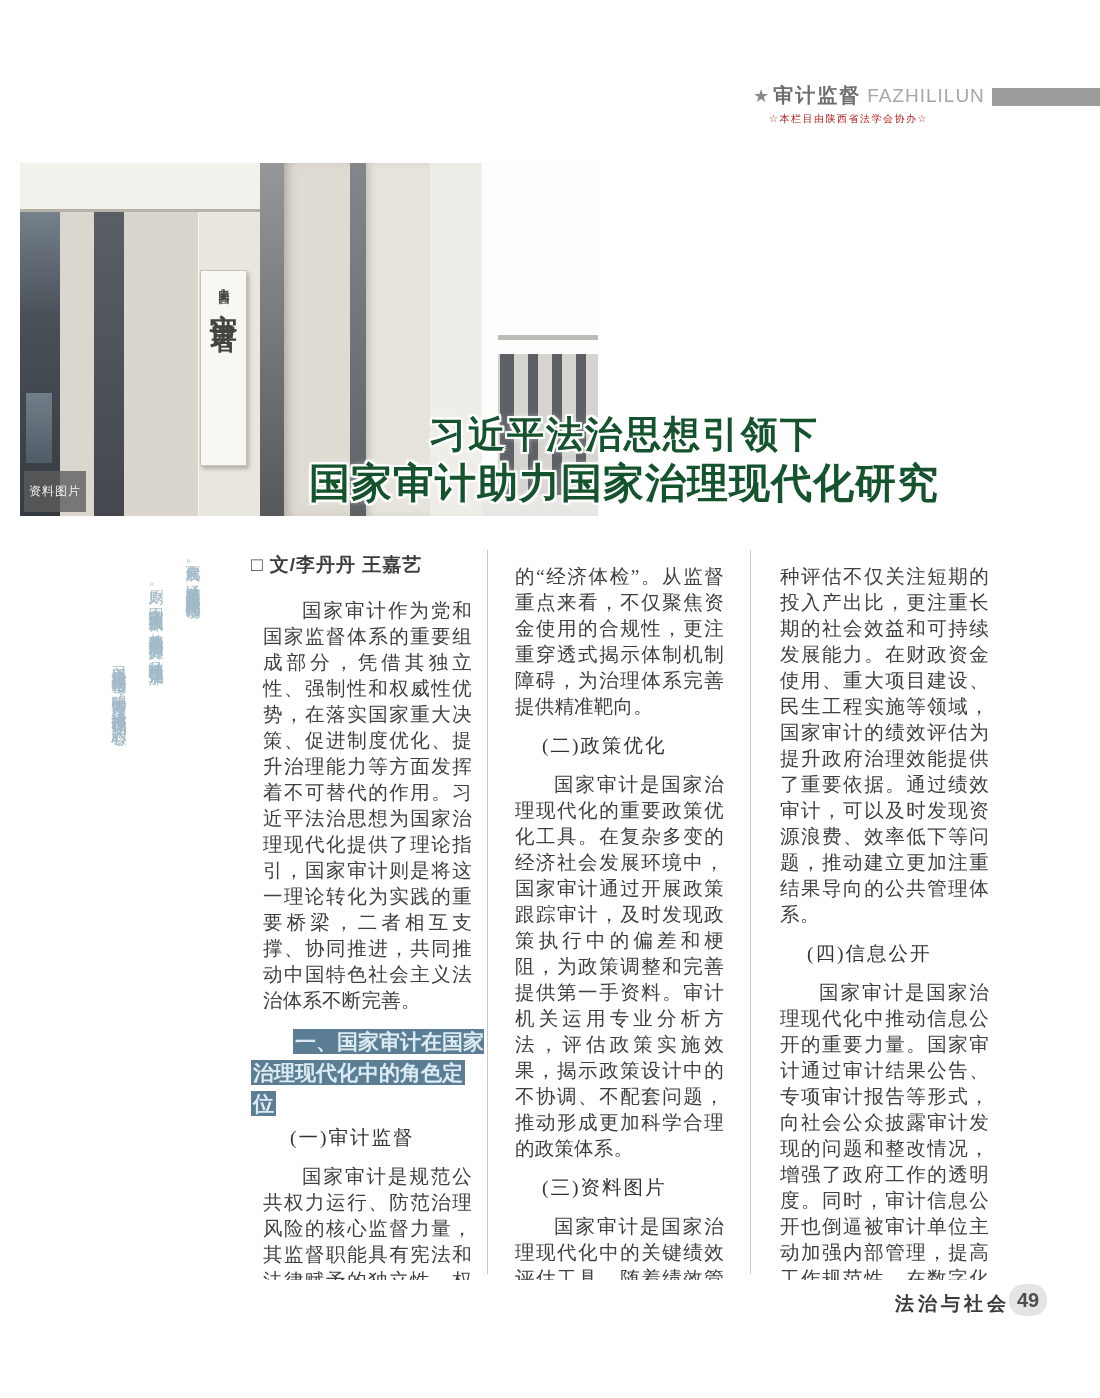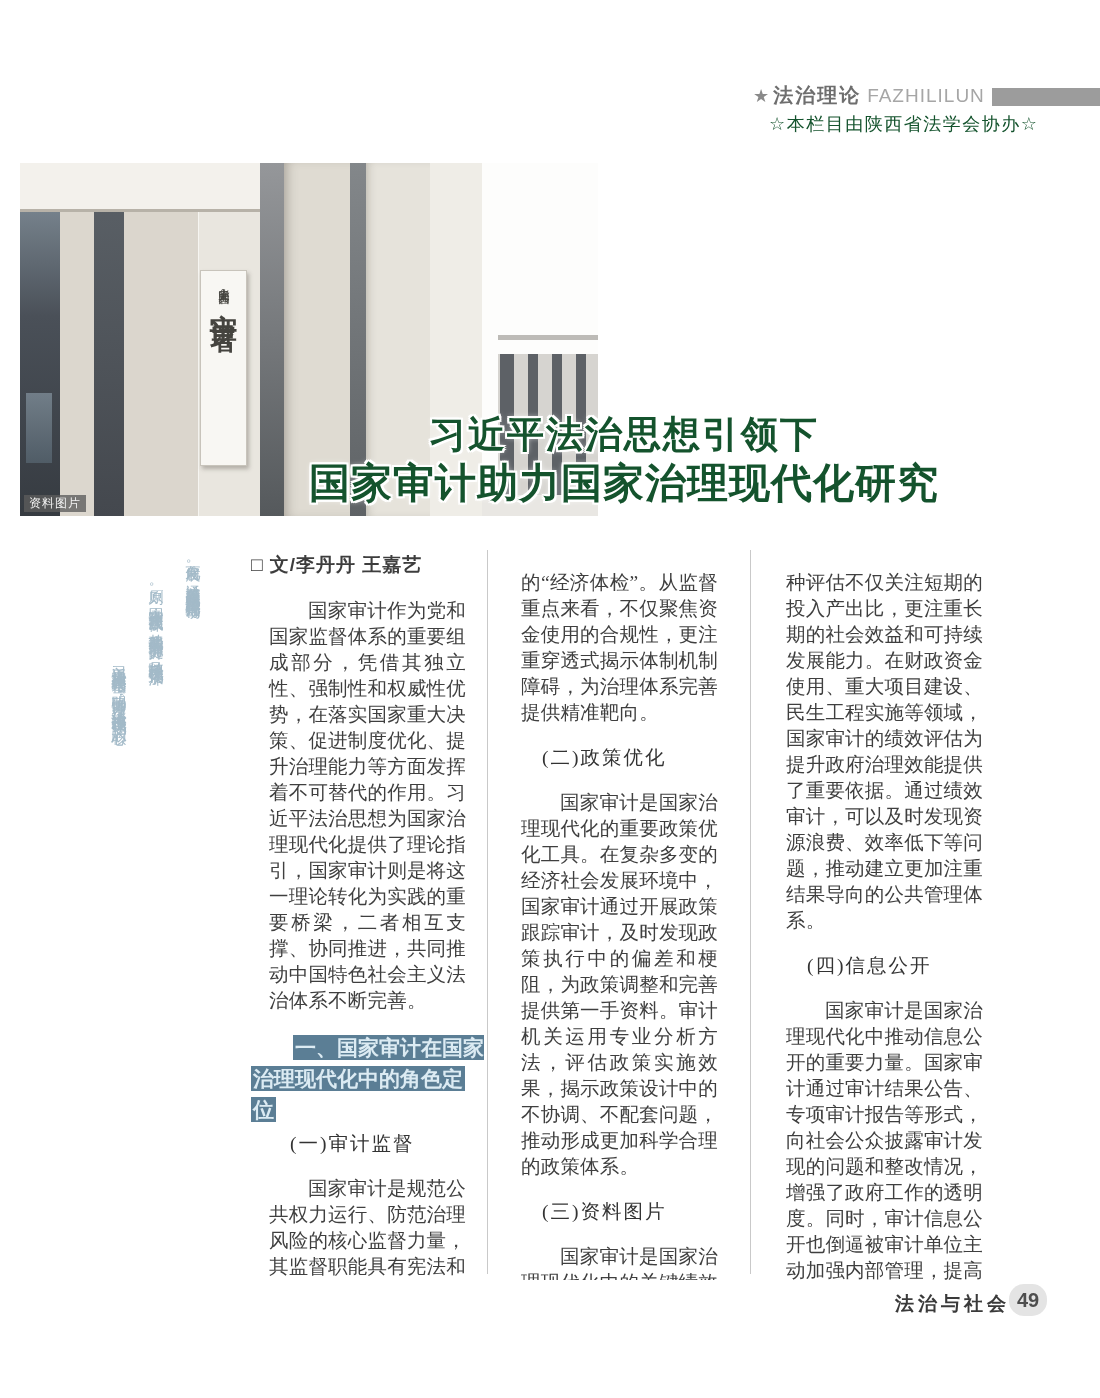--- a/index.html
+++ b/index.html
@@ -5,21 +5,21 @@
   html,body{margin:0;padding:0;background:#fff;}
   .page{position:relative;width:1100px;height:1398px;background:#ffffff;overflow:hidden;
         font-family:"Liberation Sans","DejaVu Sans",sans-serif;}
 
   
   .hdr-line1{position:absolute;left:753px;top:82px;font-size:20px;white-space:nowrap;}
   .hdr-star{color:#8a8a8a;font-size:18px;margin-right:4px;}
   .hdr-sec{font-weight:bold;color:#6e6e6e;letter-spacing:2px;}
   .hdr-pinyin{color:#a6a6a6;font-size:19px;letter-spacing:1px;margin-left:6px;}
   .hdr-block{position:absolute;left:992px;top:88px;width:108px;height:18px;background:#9c9c9c;}
-  .hdr-line2{position:absolute;left:769px;top:112px;font-size:18px;color:#14532d;letter-spacing:1.5px;}
+  .hdr-line2{position:absolute;left:769px;top:112px;font-size:10px;color:#b91c1c;letter-spacing:1.5px;}
 
   
   .photo{position:absolute;left:20px;top:163px;width:578px;height:353px;overflow:hidden;background:#f6f5f2;}
   .ph{position:absolute;}
   .tiles{background-image:
       repeating-linear-gradient(0deg,rgba(140,128,108,.28) 0 1px,transparent 1px 38px),
       repeating-linear-gradient(90deg,rgba(140,128,108,.18) 0 1px,transparent 1px 55px);}
   .eave{left:0;top:0;width:242px;height:46px;background:#f3f1ec;border-bottom:3px solid #b7b2a8;}
   .glass1{left:0;top:46px;width:40px;height:307px;background:linear-gradient(#76828c 0%,#4a5058 35%,#363b41 100%);}
   .glass1-refl{left:6px;top:230px;width:26px;height:70px;background:linear-gradient(#7d8b96,#55636e);opacity:.8;}
@@ -38,58 +38,58 @@
          background-size:100% 100%;background-position:6px 0;background-clip:content-box;padding-top:14px;box-sizing:border-box;}
   .bldg2base{left:462px;top:332px;width:116px;height:21px;background:#e9e7e3;}
   .plaque{left:180px;top:107px;width:45px;height:194px;background:#f8f7f3;border:1px solid #c8c4bb;
           box-shadow:2px 3px 4px rgba(80,75,65,.35);display:flex;flex-direction:column;align-items:center;
           color:#45443f;}
   .sign-small{writing-mode:vertical-rl;font-size:11px;line-height:13px;letter-spacing:1px;margin-top:8px;
               font-family:"Liberation Serif","DejaVu Serif",serif;}
   .sign-main{writing-mode:vertical-rl;font-size:27px;font-weight:bold;letter-spacing:6px;margin-top:6px;
              font-family:"Liberation Serif","DejaVu Serif",serif;}
   .caption{position:absolute;left:4px;bottom:4px;background:rgba(92,92,92,.78);color:#f3f3f3;
-           font-size:12px;padding:0 5px;letter-spacing:1px;}
+           font-size:12px;padding:12px 5px;letter-spacing:1px;}
 
   
   .main-title{position:absolute;left:295px;top:412px;width:658px;text-align:center;color:#14532d;
       font-weight:bold;
       text-shadow:-2px -2px 0 #fff,2px -2px 0 #fff,-2px 2px 0 #fff,2px 2px 0 #fff,
                   0 -2px 0 #fff,0 2px 0 #fff,-2px 0 0 #fff,2px 0 0 #fff,0 0 6px #fff;}
   .title-l1{font-size:37px;line-height:46px;letter-spacing:2px;}
   .title-l2{font-size:41px;line-height:50px;letter-spacing:1px;}
 
   
   .abs-col{position:absolute;writing-mode:vertical-rl;font-size:15px;letter-spacing:1px;line-height:21px;
            color:#a3bac8;font-family:"Liberation Serif","DejaVu Serif",serif;}
 
   
   .col{position:absolute;top:552px;width:233px;height:728px;overflow:hidden;}
   .divider{position:absolute;top:550px;width:1px;height:724px;background:#c9c9c9;}
   .byline{font-size:19px;font-weight:bold;color:#3d3d3d;margin:0 0 20px 0;letter-spacing:1px;}
-  .para{font-size:19.5px;line-height:26px;text-align:justify;color:#3f3f3f;text-indent:2em;margin:18px;
+  .para{font-size:19.5px;line-height:26px;text-align:justify;color:#3f3f3f;text-indent:2em;margin:12px;
         font-family:"Liberation Serif","DejaVu Serif",serif;letter-spacing:.2px;}
   .para.no-indent{text-indent:0;}
   .sec-heading{margin:6px 0 5px 0;font-size:21px;line-height:31px;font-weight:bold;text-indent:2em;}
   .sec-heading .hl{background:#5b7e95;color:#dcebf3;padding:1px 2px;-webkit-box-decoration-break:clone;box-decoration-break:clone;}
   .sub-heading{font-size:19.5px;line-height:28px;margin:4px 0;text-indent:2em;
                color:#333;letter-spacing:2px;font-family:"Liberation Serif","DejaVu Serif",serif;}
 
   
   .footer-journal{position:absolute;left:895px;top:1291px;font-size:19px;font-weight:bold;color:#3a3a3a;letter-spacing:4px;}
   .footer-page{position:absolute;left:1009px;top:1284px;width:38px;height:32px;background:#e4e4e4;
                text-align:center;line-height:32px;font-size:20px;font-weight:bold;color:#4e4e4e;border-radius:15px;}
 </style>
 </head>
 <body>
 
 <div class="page">
 
   <div class="hdr-line1">
-    <span class="hdr-star">★</span><span class="hdr-sec">法治理论</span><span class="hdr-pinyin">FAZHILILUN</span>
+    <span class="hdr-star">★</span><span class="hdr-sec">审计监督</span><span class="hdr-pinyin">FAZHILILUN</span>
   </div>
   <div class="hdr-block"></div>
   <div class="hdr-line2">☆本栏目由陕西省法学会协办☆</div>
 
   <div class="photo">
     <div class="ph glass1"></div>
     <div class="ph glass1-refl"></div>
     <div class="ph wall1 tiles"></div>
     <div class="ph glass2"></div>
     <div class="ph pilL tiles"></div>

